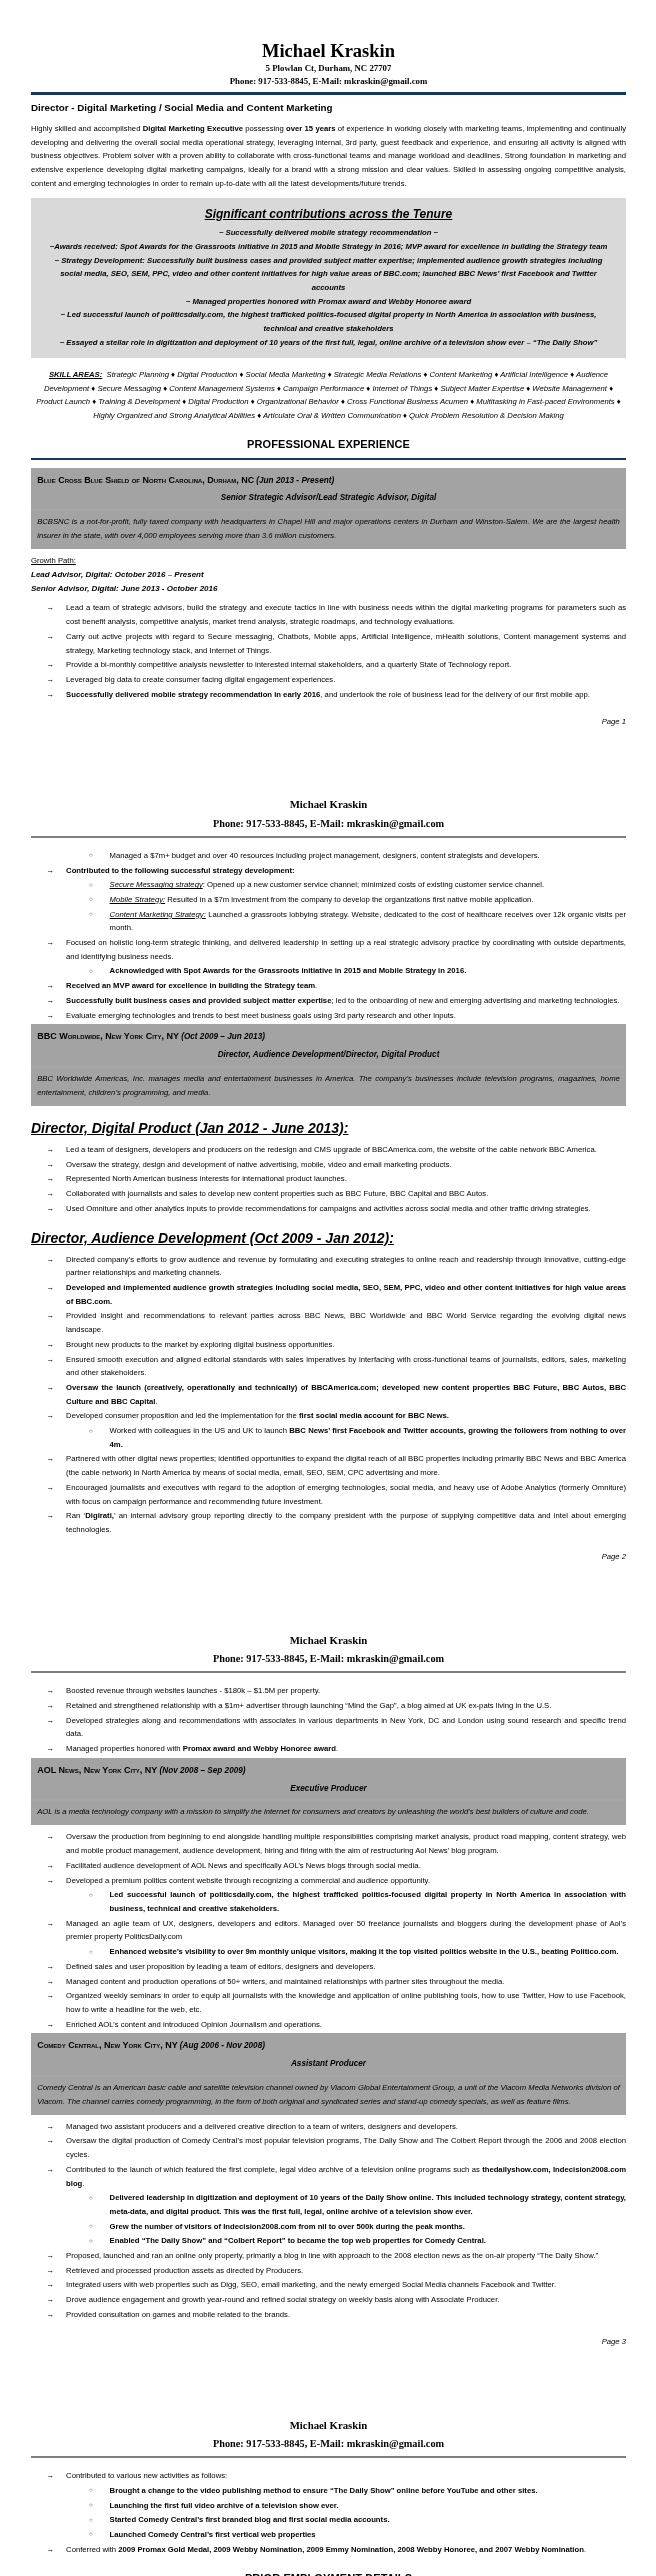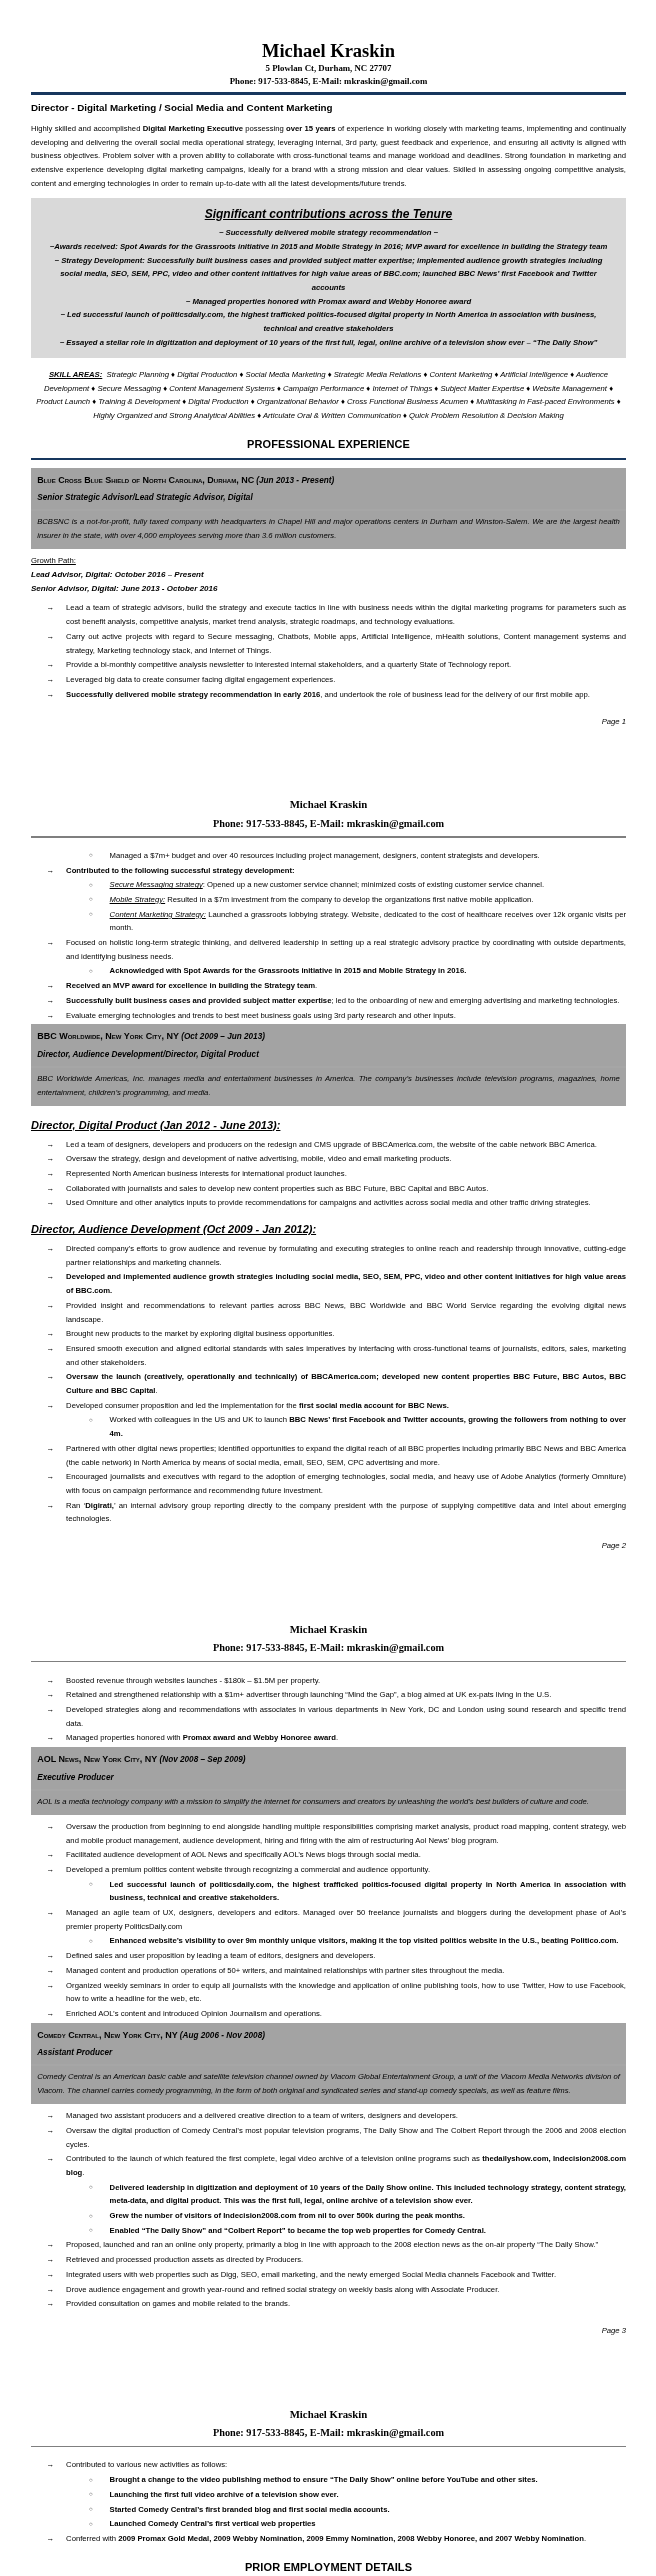--- a/index.html
+++ b/index.html
@@ -20,26 +20,26 @@
   
   .skills{text-align:center;font-style:italic;margin:10.3px 3.1px 5.2px;}
   .skills-label{font-weight:bold;text-decoration:underline;}
   
   .sec-title{text-align:center;font-weight:bold;font-size:11px;margin:12.4px 0 3.1px;letter-spacing:0.1px;}
   
   .cblock{background:#a3a3a3;margin-top:2px;}
   .chead{padding:4.1px 6.2px 3.1px;}
   .cname{font-weight:bold;font-variant:small-caps;font-size:9px;}
   .cdates{font-weight:bold;font-style:italic;font-size:8.2px;}
-  .crole{font-weight:bold;font-style:italic;font-size:8.2px;margin-top:3.1px;}
+  .crole{font-weight:bold;font-style:italic;font-size:8.2px;margin-top:3.1px;text-align:center;}
   .cdiv{height:2.1px;background:#A6A6A6;}
   .cdesc{margin:0;padding:4.1px 6.2px 6.2px;font-style:italic;text-align:justify;}
   .growth-label{text-decoration:underline;margin-top:5.2px;}
   .growth-role{font-weight:bold;font-style:italic;font-size:8px;}
-  .subrole{font-weight:bold;font-style:italic;text-decoration:underline;font-size:11px;margin:10.3px 0 2.1px;}
+  .subrole{font-weight:bold;font-style:italic;text-decoration:underline;font-size:14px;margin:10.3px 0 2.1px;}
   
   .li{display:flex;margin:1px 0 1px 15.5px;}
   .li .mk{flex:0 0 19.6px;}
   .li.lvl2{margin-left:58px;}
   .li.lvl2 .mk{flex:0 0 20.6px;font-size:6px;padding-top:1.5px;}
   .bt{margin:0;flex:1;text-align:justify;}
   .bt .ul{font-style:italic;text-decoration:underline;}
   
   .page-footer{text-align:right;font-style:italic;margin-top:13.4px;}
   .pg-header{margin-top:67px;text-align:center;font-family:"Liberation Serif",serif;font-weight:bold;}

